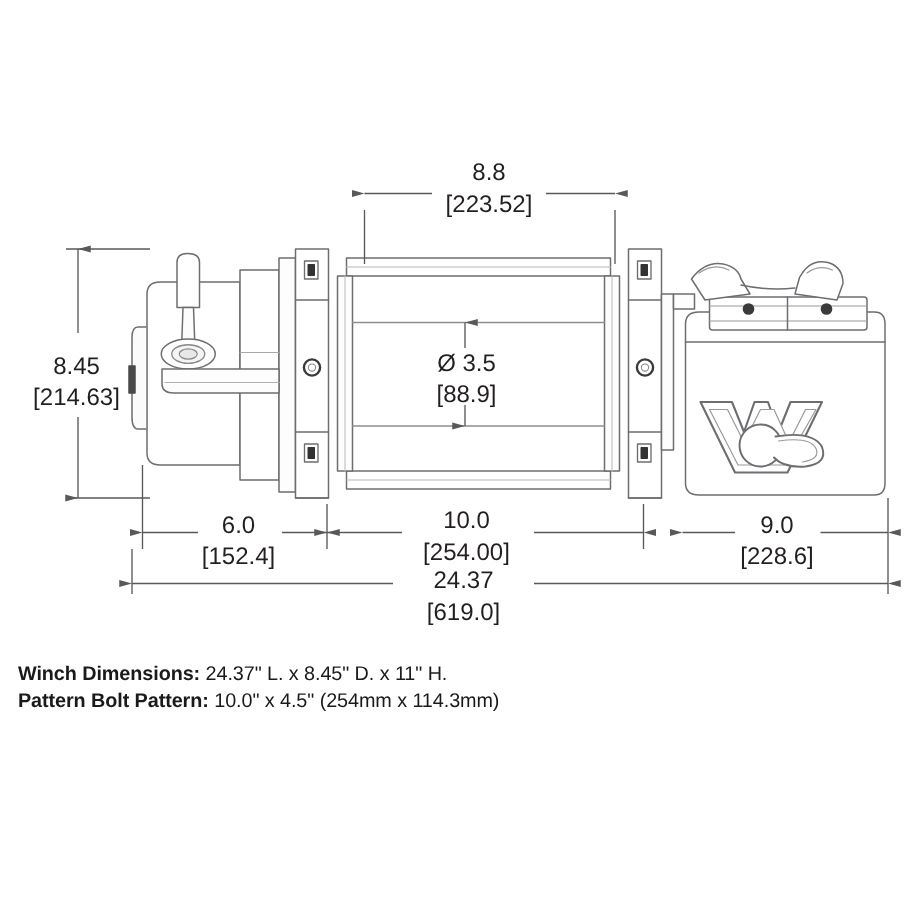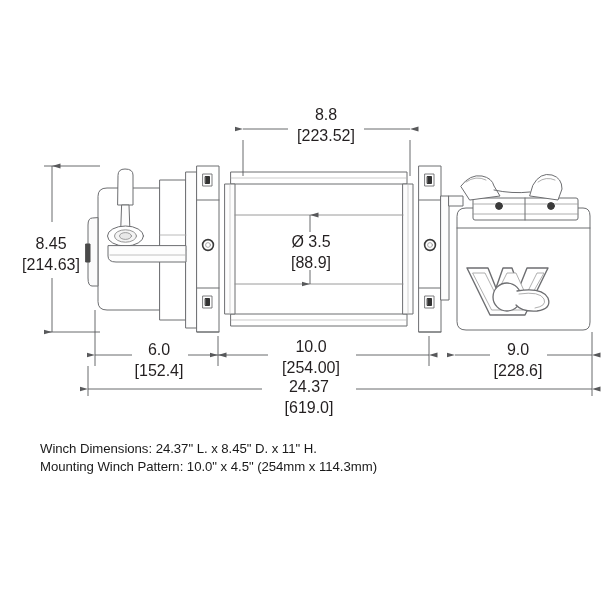--- a/index.html
+++ b/index.html
@@ -37,22 +37,21 @@
     font-family: "Liberation Sans", sans-serif;
     font-size: 13.2px;
     line-height: 17.5px;
     color: #1a1a1a;
     letter-spacing: -0.05px;
   }
   .spec-line {
     white-space: nowrap;
   }
   .spec-label {
-    font-weight: normal;
-    margin-left: 28px;
+    font-weight: bold;
   }
   .spec-value {
     font-weight: normal;
   }
   
 </style>
 </head>
 <body>
 
 <div id="page">
@@ -239,17 +238,17 @@
       <text x="309" y="392" font-size="16">24.37</text>
       <text x="309" y="413" font-size="16">[619.0]</text>
     </g>
   </svg>
 
   <div class="spec-block">
     <div class="spec-line">
       <span class="spec-label">Winch Dimensions:</span><span class="spec-value"> 24.37" L. x 8.45" D. x 11" H.</span>
     </div>
     <div class="spec-line">
-      <span class="spec-label">Mounting Winch Pattern:</span><span class="spec-value"> 10.0" x 4.5" (254mm x 114.3mm)</span>
+      <span class="spec-label">Pattern Bolt Pattern:</span><span class="spec-value"> 10.0" x 4.5" (254mm x 114.3mm)</span>
     </div>
   </div>
 
 </div>
 
 </body></html>

